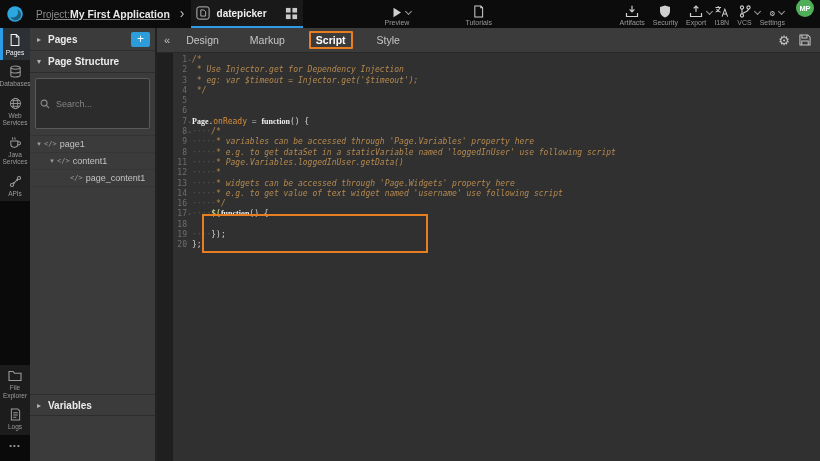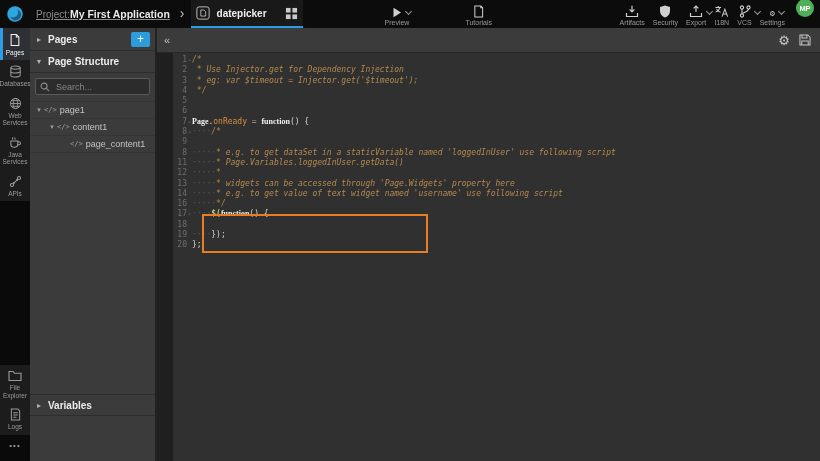--- a/index.html
+++ b/index.html
@@ -30,21 +30,21 @@
   .rail-item.more-item .ric{font-size:8px;letter-spacing:1px;color:#9b9b9b;}
   
   .pages-panel{width:127px;background:#3b3b3b;display:flex;flex-direction:column;border-right:2px solid #222;box-sizing:border-box;flex:none;}
   .pp-row{display:flex;align-items:center;padding:0 5px;border-bottom:1px solid #2d2d2d;flex:none;}
   .pp-header{height:22px;}
   .ps-header{height:21px;}
   .arr{color:#b5b5b5;font-size:8px;margin-right:5px;width:8px;text-align:center;}
   .pp-title{font-size:10px;font-weight:bold;color:#ececec;flex:1;}
   .add-btn{width:19px;height:15px;background:#2d9cdb;border-radius:2px;color:#fff;font-size:12px;line-height:14px;text-align:center;cursor:pointer;}
   .search-wrap{padding:5px 5px 6px;border-bottom:1px solid #333;flex:none;}
-  .search-box{height:15px;background:#2c2c2c;border:1px solid #5a5a5a;border-radius:2px;display:flex;align-items:center;padding:0 4px;color:#8d8d8d;}
+  .search-box{height:15px;background:#2c2c2c;border:1px solid #5a5a5a;border-radius:2px;display:flex;align-items:center;padding:17px 4px;color:#8d8d8d;}
   .search-box input{background:transparent;border:none;outline:none;color:#c5c5c5;font-size:9px;width:100%;margin-left:4px;font-family:"Liberation Sans",sans-serif;}
   .search-box input::placeholder{color:#858585;}
   .tree{flex:none;}
   .tree-row{height:16px;display:flex;align-items:center;font-size:9px;color:#c3c3c3;border-bottom:1px solid #353535;cursor:pointer;}
   .tree-row .arr{font-size:7px;color:#9d9d9d;margin-right:0;}
   .tree-row .cico{font-family:"DejaVu Sans Mono",monospace;font-size:7px;color:#9d9d9d;margin:0 3px 0 1px;}
   .vars-header{height:20px;margin-top:auto;border-top:1px solid #2d2d2d;}
   .pp-bottom{height:45px;flex:none;}
   
   .main{flex:1;display:flex;flex-direction:column;min-width:0;}
@@ -331,20 +331,26 @@
     <div class="pp-row vars-header">
       <span class="arr">▸</span>
       <span class="pp-title">Variables</span>
     </div>
     <div class="pp-bottom"></div>
   </div>
 
   <div class="main">
     <div class="tabbar">
       <span class="collapse">«</span>
+      <div id="tabs" style="display:flex;align-items:center;">
+          <div class="ed-tab">Design</div>
+          <div class="ed-tab">Markup</div>
+          <div class="ed-tab active annotated">Script</div>
+          <div class="ed-tab">Style</div>
+        </div>
       <div class="tab-actions">
         <span class="gear-glyph">⚙</span>
         <span class="save-ic">
             <svg width="12" height="12" viewBox="0 0 13 13" fill="none" stroke="#c6c6c6" stroke-width="1.1">
               <path d="M1 1h8.5L12 3.5V12H1z"></path>
               <path d="M3.2 1v3.4h5.4V1M3 12V7.6h7V12"></path>
             </svg>
           </span>
       </div>
     </div>
@@ -387,20 +393,21 @@
             <span class="lc"><span class="t-k">Page</span><span class="t-p">.</span><span class="t-o">onReady</span><span class="t-d"> = </span><span class="t-k">function</span><span class="t-p">() {</span></span>
           </div>
           <div class="cl">
             <span class="ln">8</span>
             <span class="fold">-</span>
             <span class="lc"><span class="t-w">····</span><span class="t-c">/*</span></span>
           </div>
           <div class="cl">
             <span class="ln">9</span>
             <span class="fold"></span>
+            <span class="lc"><span class="t-w">·····</span><span class="t-c">* variables can be accessed through 'Page.Variables' property here</span></span>
           </div>
           <div class="cl">
             <span class="ln">8</span>
             <span class="fold"></span>
             <span class="lc"><span class="t-w">·····</span><span class="t-c">* e.g. to get dataSet in a staticVariable named 'loggedInUser' use following script</span></span>
           </div>
           <div class="cl">
             <span class="ln">11</span>
             <span class="fold"></span>
             <span class="lc"><span class="t-w">·····</span><span class="t-c">* Page.Variables.loggedInUser.getData()</span></span>

